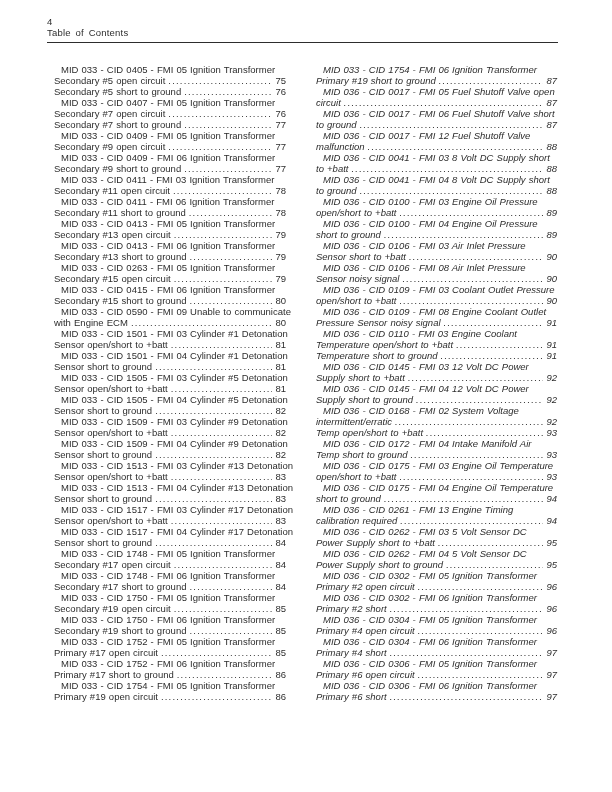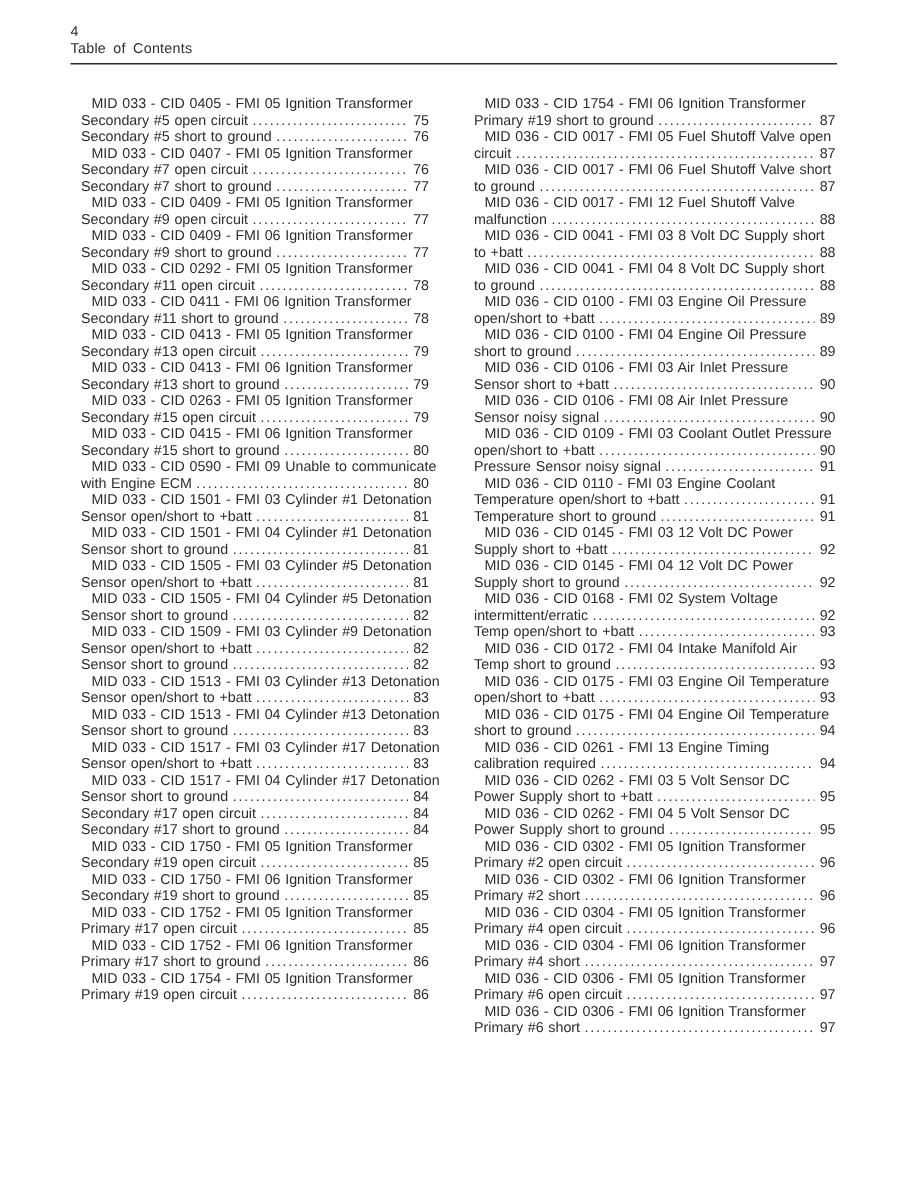--- a/index.html
+++ b/index.html
@@ -23,21 +23,21 @@
   }
   .toc {
     position:absolute;
     left:47px; top:64px;
     display:flex;
     gap:23px;
     font-size:9.5px; line-height:11px;
     word-spacing:0.5px;
   }
   .col-left  { width:239px; }
-  .col-right { width:248px; }
+  .col-right { width:248px;font-style:italic; }
   .entry .l1 { white-space:nowrap;padding-left:14px; }
   .entry .l2 {
     display:flex;
     padding-left:7px;
     white-space:nowrap;
   }
   .entry .l2 .txt { flex:0 0 auto; }
   .entry .l2 .dots {
     flex:1 1 auto;
     overflow:hidden;
@@ -106,21 +106,21 @@
   <div class="entry">
     <div class="l1">MID 033 - CID 0409 - FMI 06 Ignition Transformer</div>
     <div class="l2">
       <span class="txt">Secondary #9 short to ground</span>
       <span class="dots"></span>
       <span class="pg">77</span>
     </div>
   </div>
 
   <div class="entry">
-    <div class="l1">MID 033 - CID 0292 - FMI 05 Ignition Transformer</div>
+    <div class="l1">MID 033 - CID 0411 - FMI 03 Ignition Transformer</div>
     <div class="l2">
       <span class="txt">Secondary #11 open circuit</span>
       <span class="dots"></span>
       <span class="pg">78</span>
     </div>
   </div>
 
   <div class="entry">
     <div class="l1">MID 033 - CID 0411 - FMI 06 Ignition Transformer</div>
     <div class="l2">
@@ -214,20 +214,21 @@
   <div class="entry">
     <div class="l1">MID 033 - CID 1509 - FMI 03 Cylinder #9 Detonation</div>
     <div class="l2">
       <span class="txt">Sensor open/short to +batt</span>
       <span class="dots"></span>
       <span class="pg">82</span>
     </div>
   </div>
 
   <div class="entry">
+    <div class="l1">MID 033 - CID 1509 - FMI 04 Cylinder #9 Detonation</div>
     <div class="l2">
       <span class="txt">Sensor short to ground</span>
       <span class="dots"></span>
       <span class="pg">82</span>
     </div>
   </div>
 
   <div class="entry">
     <div class="l1">MID 033 - CID 1513 - FMI 03 Cylinder #13 Detonation</div>
     <div class="l2">
@@ -258,28 +259,30 @@
   <div class="entry">
     <div class="l1">MID 033 - CID 1517 - FMI 04 Cylinder #17 Detonation</div>
     <div class="l2">
       <span class="txt">Sensor short to ground</span>
       <span class="dots"></span>
       <span class="pg">84</span>
     </div>
   </div>
 
   <div class="entry">
+    <div class="l1">MID 033 - CID 1748 - FMI 05 Ignition Transformer</div>
     <div class="l2">
       <span class="txt">Secondary #17 open circuit</span>
       <span class="dots"></span>
       <span class="pg">84</span>
     </div>
   </div>
 
   <div class="entry">
+    <div class="l1">MID 033 - CID 1748 - FMI 06 Ignition Transformer</div>
     <div class="l2">
       <span class="txt">Secondary #17 short to ground</span>
       <span class="dots"></span>
       <span class="pg">84</span>
     </div>
   </div>
 
   <div class="entry">
     <div class="l1">MID 033 - CID 1750 - FMI 05 Ignition Transformer</div>
     <div class="l2">
@@ -419,20 +422,21 @@
   <div class="entry">
     <div class="l1">MID 036 - CID 0109 - FMI 03 Coolant Outlet Pressure</div>
     <div class="l2">
       <span class="txt">open/short to +batt</span>
       <span class="dots"></span>
       <span class="pg">90</span>
     </div>
   </div>
 
   <div class="entry">
+    <div class="l1">MID 036 - CID 0109 - FMI 08 Engine Coolant Outlet</div>
     <div class="l2">
       <span class="txt">Pressure Sensor noisy signal</span>
       <span class="dots"></span>
       <span class="pg">91</span>
     </div>
   </div>
 
   <div class="entry">
     <div class="l1">MID 036 - CID 0110 - FMI 03 Engine Coolant</div>
     <div class="l2">

